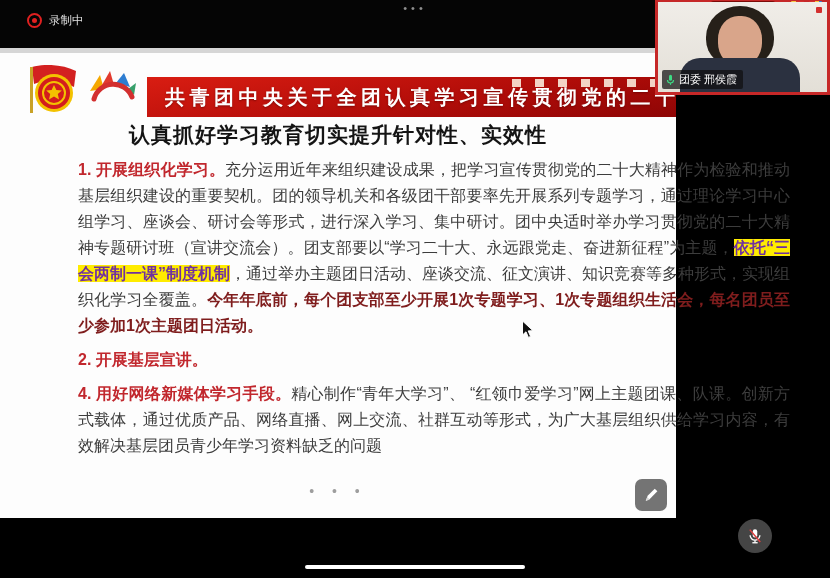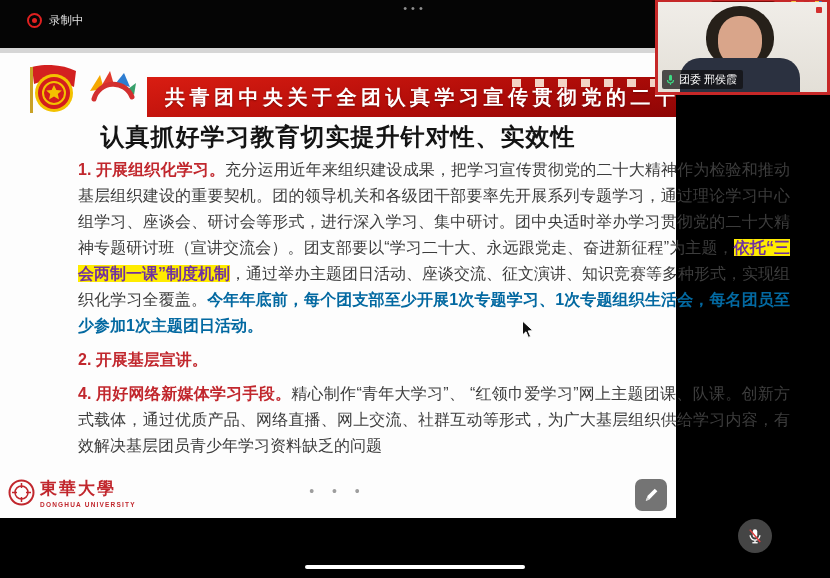--- a/index.html
+++ b/index.html
@@ -25,28 +25,28 @@
   .arc-logo{position:absolute;left:86px;top:16px;width:52px;height:44px;}
   .banner{position:absolute;left:147px;top:24px;right:0;height:40px;
        background:linear-gradient(170deg,#d91d12 0%,#b30d09 55%,#8e0505 100%);
        display:flex;align-items:center;overflow:hidden;}
   .banner-text{color:#fff;font-size:20px;font-weight:bold;letter-spacing:4.5px;
        padding-left:18px;white-space:nowrap;text-shadow:0 1px 2px rgba(90,0,0,.6);}
   .banner-partial{position:absolute;left:512px;top:26px;width:158px;height:8px;
        background:repeating-linear-gradient(90deg,rgba(255,246,230,.85) 0 9px,rgba(255,255,255,0) 9px 23px);}
 
   .slide-title{position:absolute;left:0;right:0;top:68px;text-align:center;
-       font-size:24px;font-weight:bold;color:#141414;letter-spacing:1px;}
+       font-size:21px;font-weight:bold;color:#141414;letter-spacing:1px;}
 
   
   .body-text{position:absolute;left:78px;top:104px;width:712px;font-size:16px;
        line-height:26px;text-align:justify;color:#3d3d3d;}
   .para{margin:0 0 8px 0;}
   .seg-red{color:#c1272d;font-weight:bold;}
-  .seg-purple{color:#0369a1;font-weight:bold;}
+  .seg-purple{color:#7f1d1d;font-weight:bold;}
   .seg-highlight{color:#7030a0;font-weight:bold;background:#ffec00;}
   .seg-normal{color:#3d3d3d;}
 
   
   .donghua{position:absolute;left:8px;top:424px;display:flex;align-items:center;gap:5px;}
   .seal{width:27px;height:27px;}
   .dh-text .cn{color:#c1272d;font-size:17px;font-weight:bold;
        font-family:"Liberation Serif","DejaVu Serif",serif;letter-spacing:2px;}
   .dh-text .en{color:#c1272d;font-size:6.5px;font-weight:bold;letter-spacing:1.2px;margin-top:1px;}
   .more-dots{position:absolute;left:0;right:0;top:430px;text-align:center;color:#9e9e9e;
@@ -121,31 +121,20 @@
   <div class="banner-partial"></div>
 
   <div class="slide-title">认真抓好学习教育切实提升针对性、实效性</div>
 
   <div class="body-text">
       <div class="para"><span class="seg-red">1. 开展组织化学习。</span><span class="seg-normal">充分运用近年来组织建设成果，把学习宣传贯彻党的二十大精神作为检验和推动基层组织建设的重要契机。团的领导机关和各级团干部要率先开展系列专题学习，通过理论学习中心组学习、座谈会、研讨会等形式，进行深入学习、集中研讨。团中央适时举办学习贯彻党的二十大精神专题研讨班（宣讲交流会）。团支部要以“学习二十大、永远跟党走、奋进新征程”为主题，</span><span class="seg-highlight">依托“三会两制一课”制度机制</span><span class="seg-normal">，通过举办主题团日活动、座谈交流、征文演讲、知识竞赛等多种形式，实现组织化学习全覆盖。</span><span class="seg-purple">今年年底前，每个团支部至少开展1次专题学习、1次专题组织生活会，每名团员至少参加1次主题团日活动。</span></div>
       <div class="para"><span class="seg-red">2. 开展基层宣讲。</span></div>
       <div class="para"><span class="seg-red">4. 用好网络新媒体学习手段。</span><span class="seg-normal">精心制作“青年大学习”、 “红领巾爱学习”网上主题团课、队课。创新方式载体，通过优质产品、网络直播、网上交流、社群互动等形式，为广大基层组织供给学习内容，有效解决基层团员青少年学习资料缺乏的问题</span></div>
     </div>
 
-  <div class="donghua">
-    <svg class="seal" viewBox="0 0 27 27">
-      <circle cx="13.5" cy="13.5" r="12" fill="none" stroke="#c1272d" stroke-width="2"></circle>
-      <circle cx="13.5" cy="13.5" r="6.5" fill="none" stroke="#c1272d" stroke-width="1.5"></circle>
-      <path d="M13.5 4 v5 M13.5 18 v5 M4 13.5 h5 M18 13.5 h5" stroke="#c1272d" stroke-width="1.5"></path>
-    </svg>
-    <div class="dh-text">
-      <div class="cn">東華大學</div>
-      <div class="en">DONGHUA UNIVERSITY</div>
-    </div>
-  </div>
 
   <div class="more-dots">• • •</div>
 
   <div class="pen-btn">
     <svg width="18" height="18" viewBox="0 0 24 24">
       <path d="M5 20 l2.5-7 L17 3.5 20.5 7 11 16.5 5 20z" fill="#fff"></path>
       <path d="M5 20 l2-5.5 3.5 3.5z" fill="#d9d9d9"></path>
     </svg>
   </div>
 </div>

